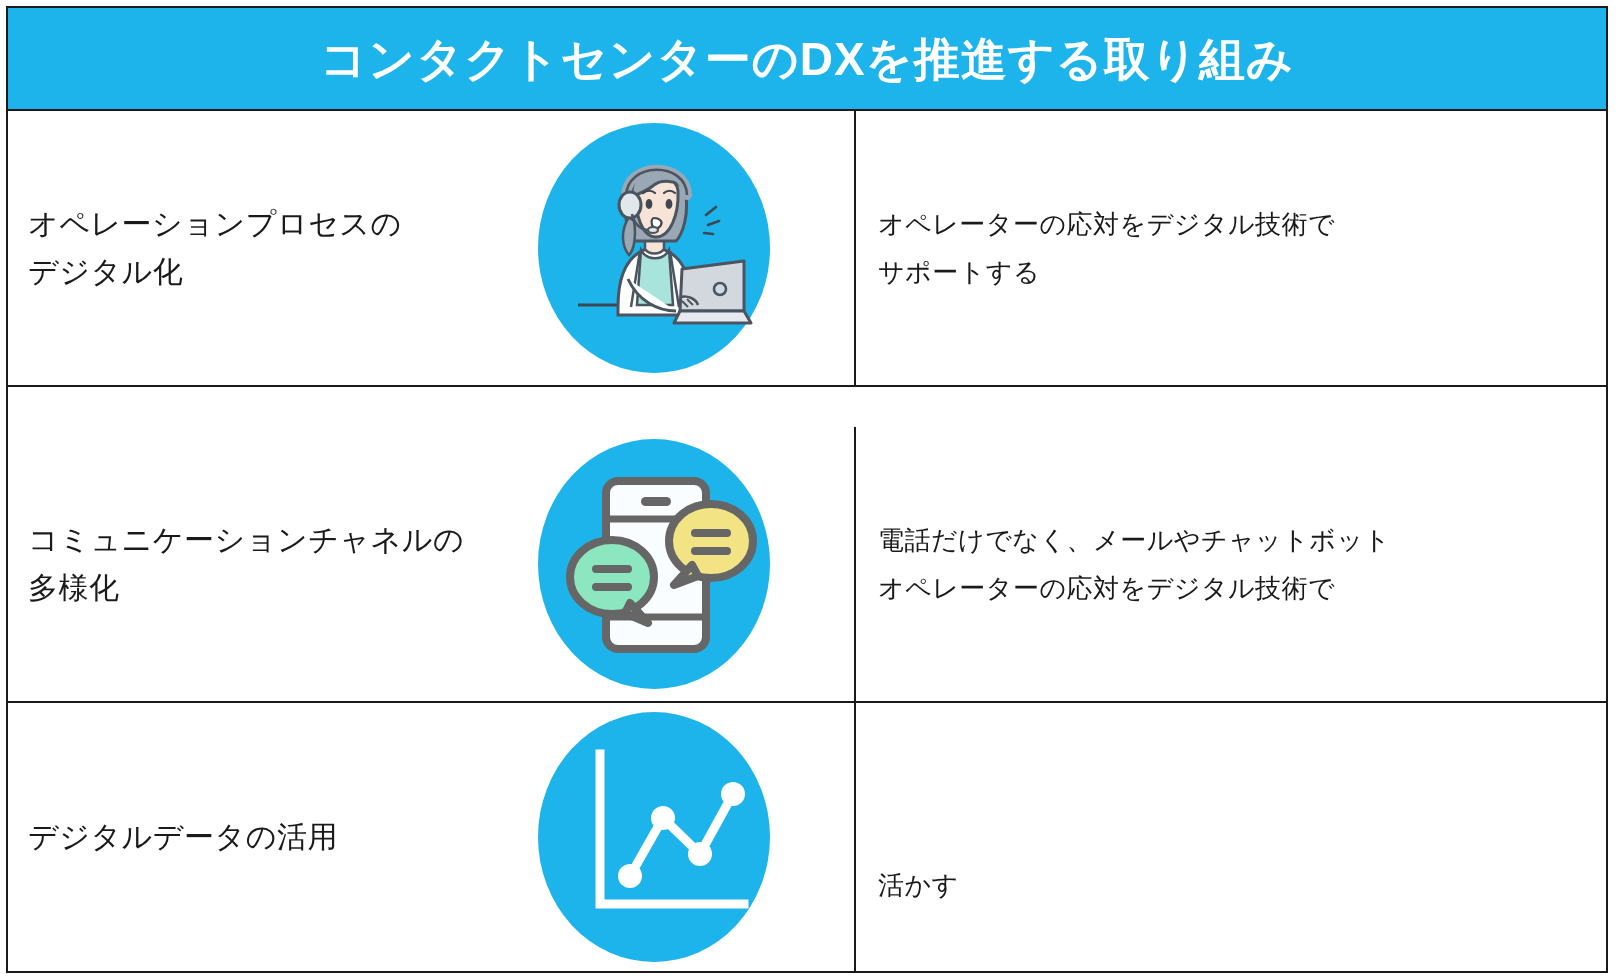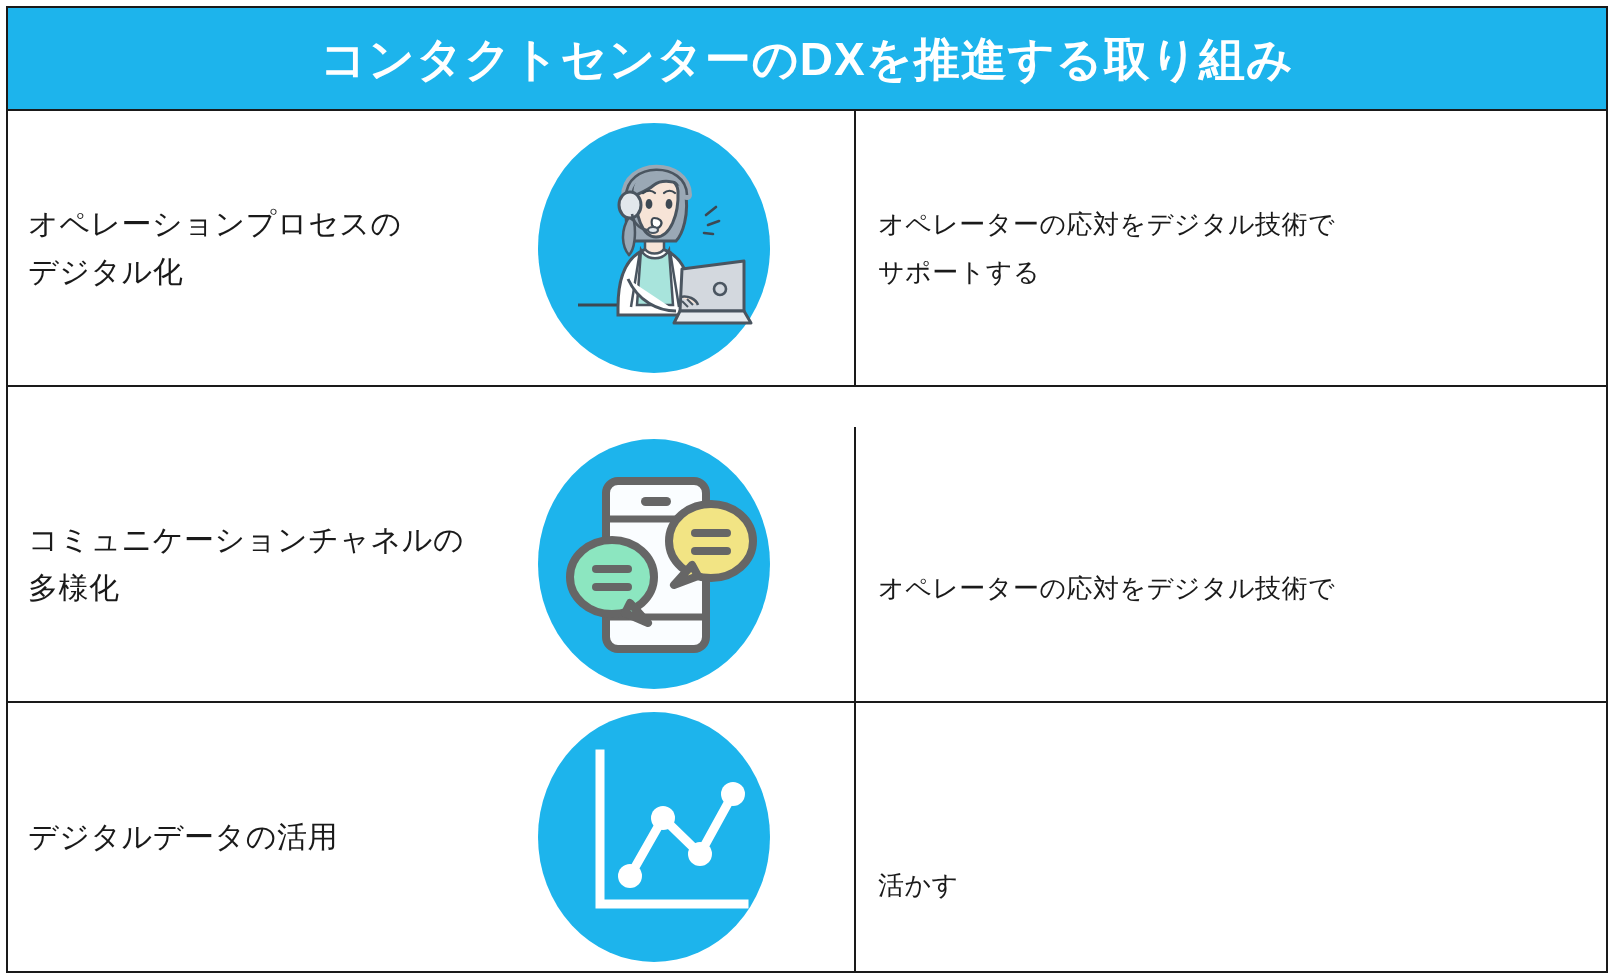--- a/index.html
+++ b/index.html
@@ -224,21 +224,21 @@
               <ellipse cx="181" cy="106" rx="42" ry="37" fill="#F2E484" stroke="#666666" stroke-width="8"></ellipse>
               <path d="M162 130 L144 150 L168 141 Z" fill="#F2E484" stroke="#666666" stroke-width="8" stroke-linejoin="round"></path>
               <rect x="161" y="94" width="40" height="8" rx="4" fill="#666666"></rect>
               <rect x="161" y="112" width="40" height="8" rx="4" fill="#666666"></rect>
             </g>
           </svg>
         </div>
       </div>
       <div class="cell-right">
         <div class="desc-text">
-          <br>
+          <span>電話だけでなく、メールやチャットボット</span><br>
           <span>オペレーターの応対をデジタル技術で</span>
         </div>
       </div>
     </div>
 
     <div class="row r3">
       <div class="cell-left">
         <div class="label-text">
           <span>デジタルデータの活用</span>
         </div>

